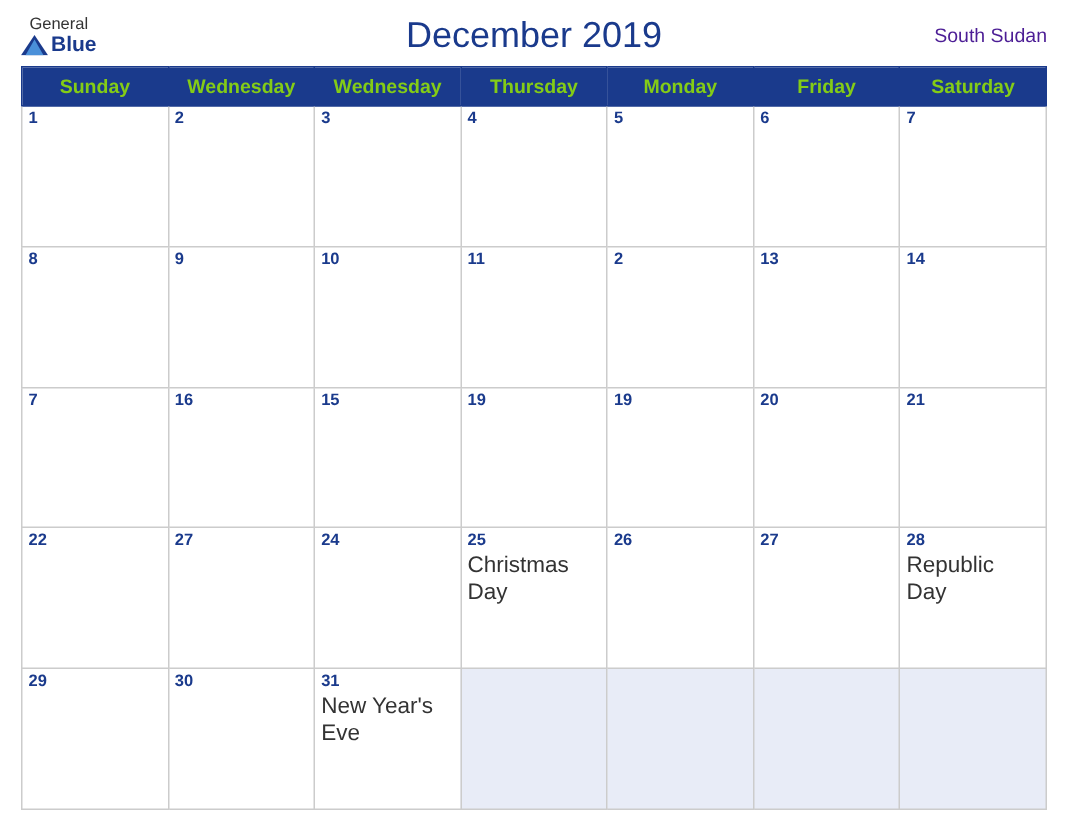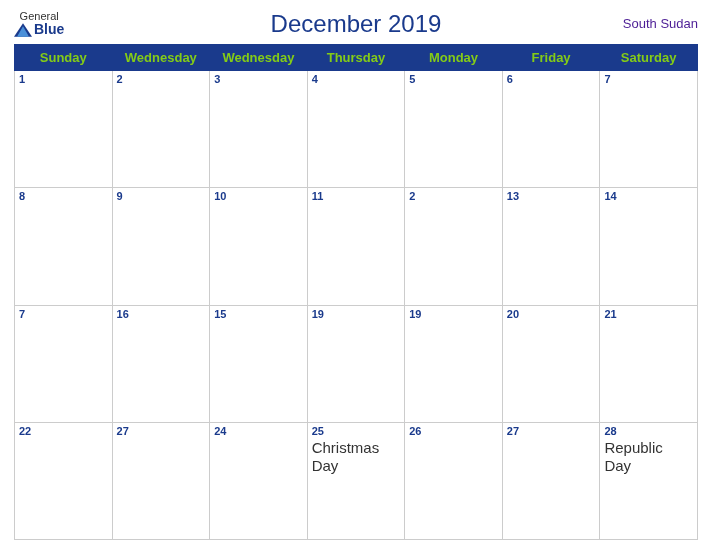--- a/index.html
+++ b/index.html
@@ -227,15 +227,31 @@
             <span class="day-number">26</span>
           </td>
           <td>
             <span class="day-number">27</span>
           </td>
           <td>
             <span class="day-number saturday">28</span>
             <span class="holiday-name">Republic Day</span>
           </td>
         </tr>
+        <tr>
+          <td>
+            <span class="day-number sunday">29</span>
+          </td>
+          <td>
+            <span class="day-number">30</span>
+          </td>
+          <td>
+            <span class="day-number">31</span>
+            <span class="holiday-name">New Year's Eve</span>
+          </td>
+          <td class="empty-cell" style="background-color: rgb(232, 236, 247);"></td>
+          <td class="empty-cell" style="background-color: rgb(232, 236, 247);"></td>
+          <td class="empty-cell" style="background-color: rgb(232, 236, 247);"></td>
+          <td class="empty-cell" style="background-color: rgb(232, 236, 247);"></td>
+        </tr>
       </tbody>
   </table>
 </div>
 
 </body></html>

